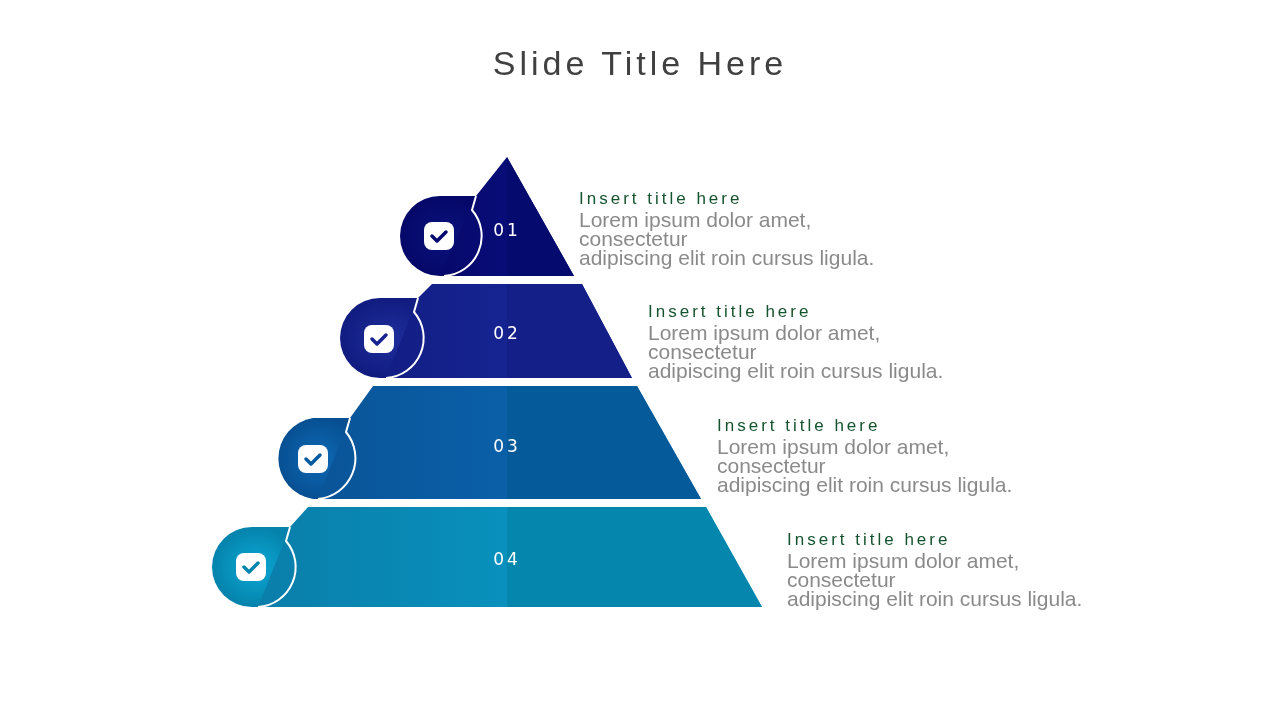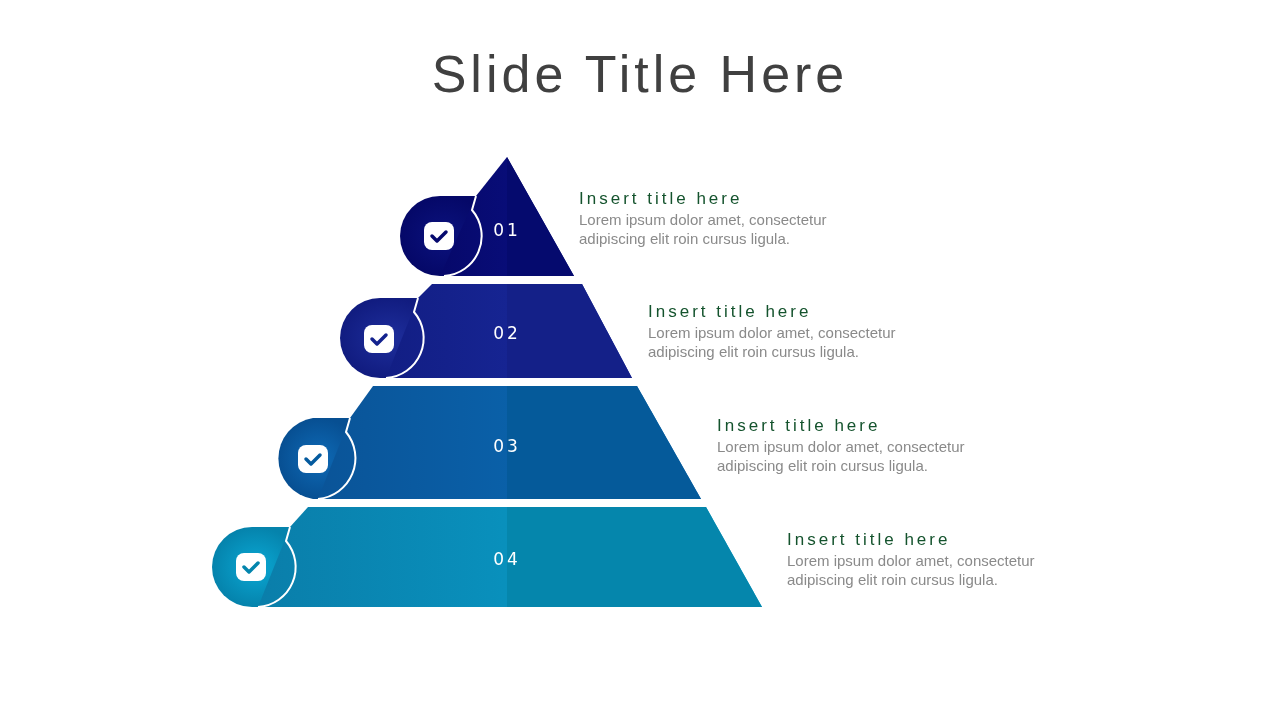--- a/index.html
+++ b/index.html
@@ -1,22 +1,22 @@
 <!DOCTYPE html>
 <html><head>
 <meta charset="utf-8">
 <style>
   html,body{margin:0;padding:0;background:#fff;}
   body{width:1280px;height:720px;position:relative;overflow:hidden;font-family:"DejaVu Sans","Liberation Sans",sans-serif;}
-  .title{position:absolute;top:44px;left:0;width:1280px;text-align:center;font-size:52px;letter-spacing:4px;color:#404040;font-family:"Liberation Sans",sans-serif;}
+  .title{position:absolute;top:44px;left:0;width:1280px;text-align:center;font-size:34px;letter-spacing:4px;color:#404040;font-family:"Liberation Sans",sans-serif;}
   svg.diagram{position:absolute;left:0;top:0;}
   .num{font-family:"DejaVu Sans",sans-serif;font-size:17px;letter-spacing:3px;fill:#fff;}
   .desc{position:absolute;width:320px;}
   .desc .h{font-size:17px;letter-spacing:3px;color:#14532d;font-family:"Liberation Sans",sans-serif;line-height:22px;}
-  .desc .b{font-size:15px;color:#8a8a8a;font-family:"Liberation Sans",sans-serif;line-height:19px;}
+  .desc .b{font-size:21px;color:#8a8a8a;font-family:"Liberation Sans",sans-serif;line-height:19px;}
 </style>
 </head>
 <body>
 
 <div class="title">Slide Title Here</div>
 
 <svg class="diagram" width="1280" height="720" viewBox="0 0 1280 720">
   <defs>
     <linearGradient id="g1" x1="0" x2="1">
         <stop offset="0" stop-color="#06086a"></stop>

